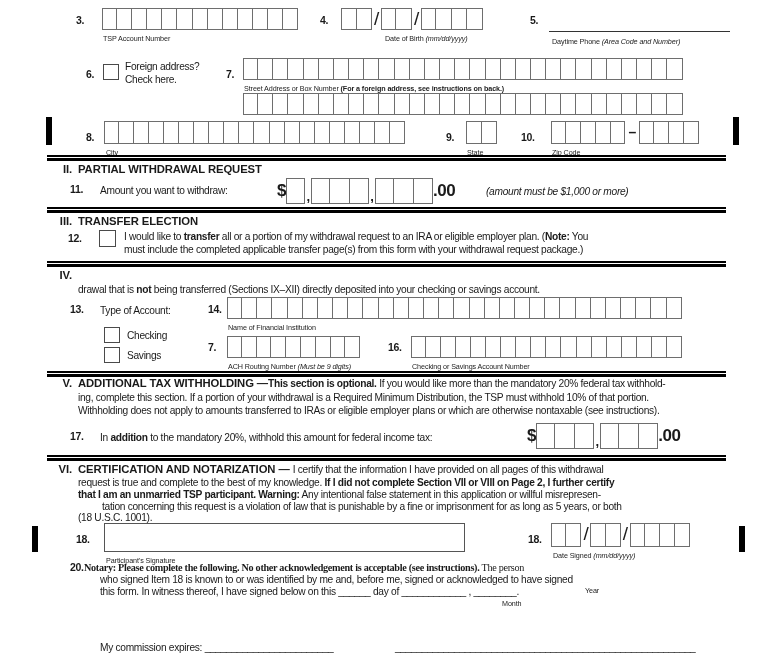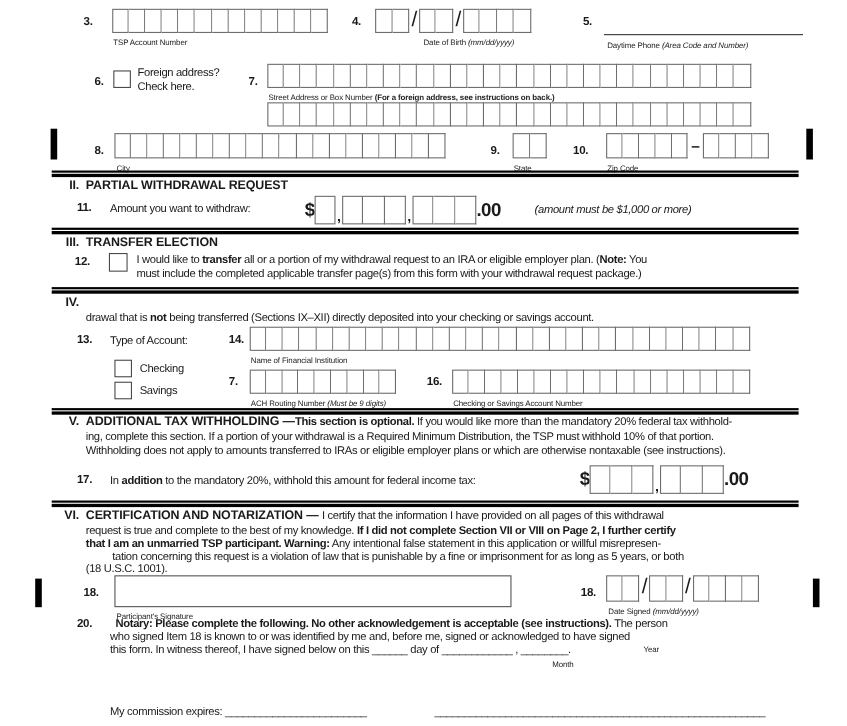--- a/index.html
+++ b/index.html
@@ -390,21 +390,21 @@
     <div class="bxrow h24" style="--bw:15.2px;">
         <div class="bx"></div>
         <div class="bx"></div>
         <div class="bx"></div>
         <div class="bx"></div>
       </div>
   </div>
   <div class="abs sub" style="left:553px; top:549px;"><span>Date Signed </span><span class="i">(mm/dd/yyyy)</span></div>
 
   <div class="abs num" style="left:70px; top:561px;">20.</div>
-  <div class="abs" style="left:105px; top:561px;"><span class="b">Notary: Please complete the following. No other acknowledgement is acceptable (see instructions).</span><span> The person</span></div>
+  <div class="abs" style="left:84px; top:561px;font-family:Liberation Serif, serif;"><span class="b">Notary: Please complete the following. No other acknowledgement is acceptable (see instructions).</span><span> The person</span></div>
   <div class="abs" style="left:100px; top:573px;">who signed Item 18 is known to or was identified by me and, before me, signed or acknowledged to have signed</div>
   <div class="abs" style="left:100px; top:585px;"><span>this form. In witness thereof, I have signed below on this </span><span>______</span><span> day of </span><span>____________</span><span> , </span><span>________</span><span>.</span></div>
   <div class="abs sub" style="left:502px; top:597px;">Month</div>
   <div class="abs sub" style="left:585px; top:584px;">Year</div>
 
   <div class="abs" style="left:100px; top:641px;"><span>My commission expires: </span><span>________________________</span></div>
   <div class="abs" style="left:395px; top:641px;">________________________________________________________</div>
   <div class="abs sub" style="left:222px; top:656px;">Date (mm/dd/yyyy)</div>
   <div class="abs sub" style="left:398px; top:656px;">Notary's Signature</div>
 

